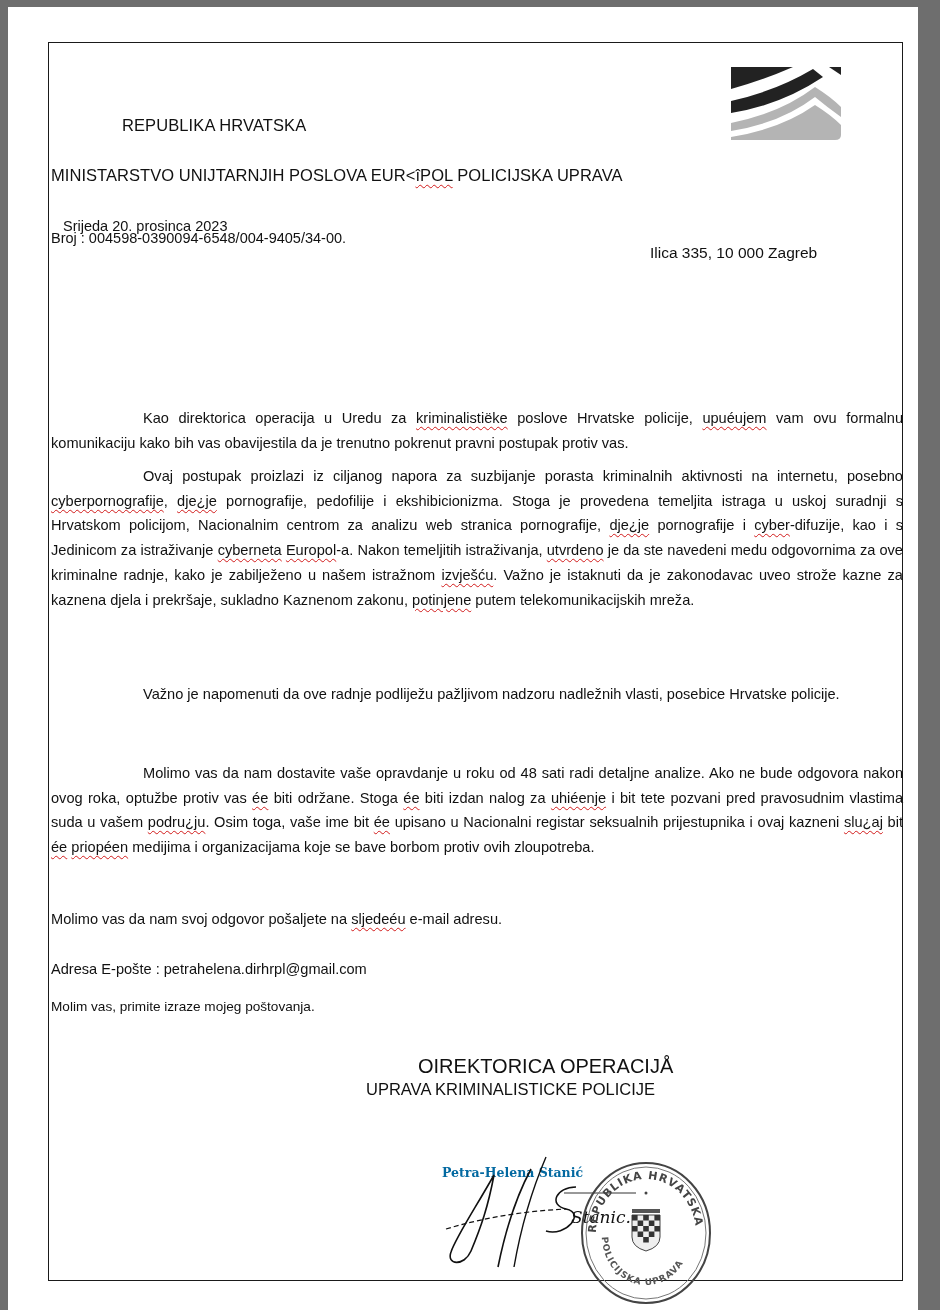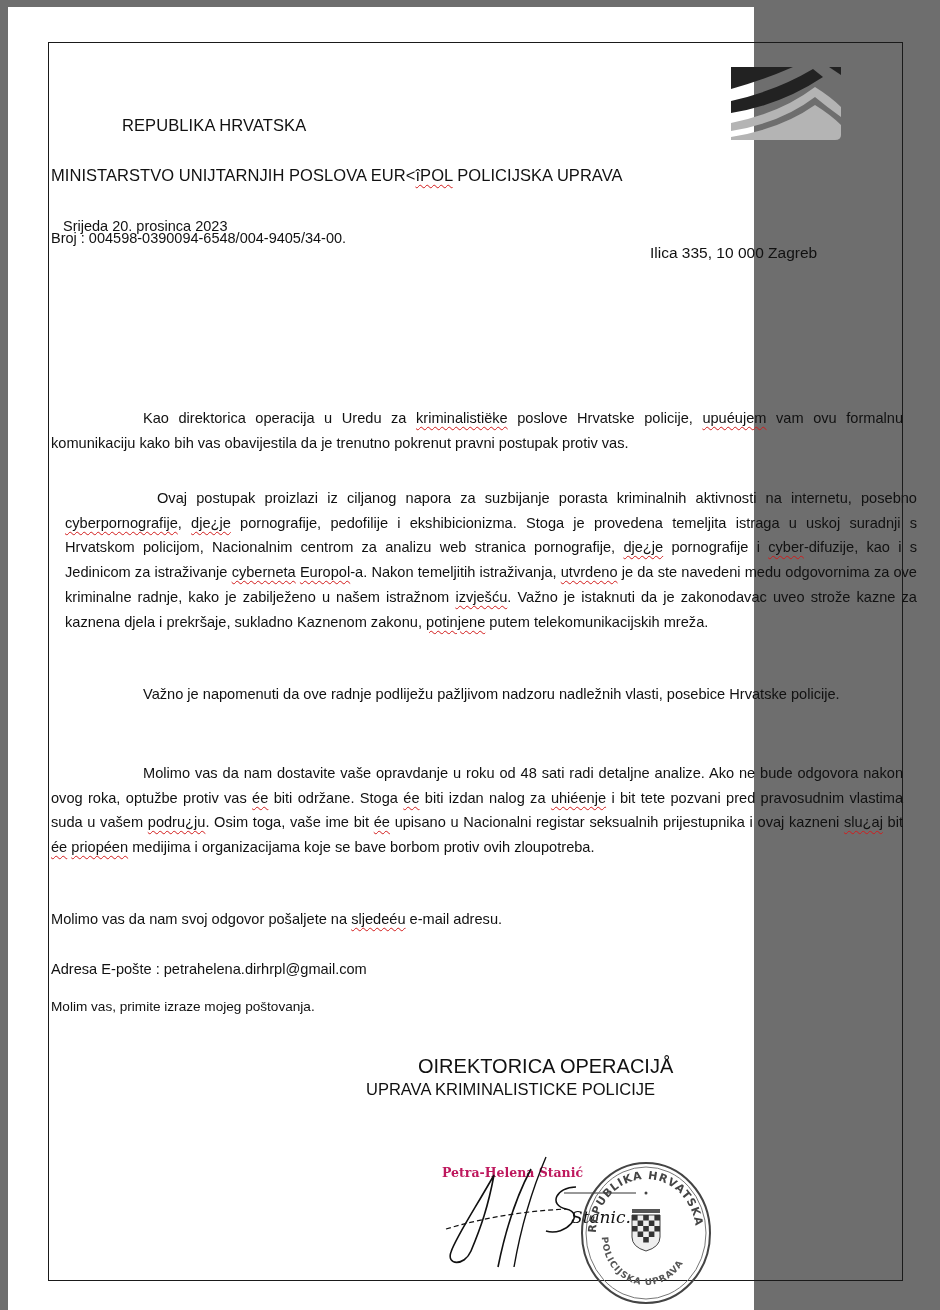--- a/index.html
+++ b/index.html
@@ -3,21 +3,21 @@
 <meta charset="utf-8">
 <style>
   html, body { margin: 0; padding: 0; }
   body {
     width: 940px; height: 1310px; position: relative; overflow: hidden;
     background: #6e6e6e;
     font-family: "Liberation Sans", "DejaVu Sans", sans-serif;
     color: #111;
   }
   .page {
-    position: absolute; left: 8px; top: 7px; width: 746px; height: 1303px;
+    position: absolute; left: 8px; top: 7px; width: 910px; height: 1303px;
     background: #ffffff;
   }
   .frame {
     position: absolute; left: 40px; top: 35px; width: 855px; height: 1239px;
     border: 1.6px solid #1a1a1a; box-sizing: border-box;
   }
   .abs { position: absolute; white-space: nowrap; }
   .logo { position: absolute; left: 723px; top: 60px; width: 110px; height: 73px; }
   .hdr1 { left: 114px; top: 109px; font-size: 16.5px; letter-spacing: 0.1px; }
   .hdr2 { left: 43px; top: 138px; font-size: 16.5px; letter-spacing: 0.05px; margin-top: 21px; }
@@ -25,37 +25,37 @@
   .date { left: 55px; top: 211px; font-size: 14.5px; }
   .addr { left: 642px; top: 237px; font-size: 15.5px; }
   .title { left: 325px; top: 328px; font-size: 19px; letter-spacing: 0.2px; }
   .para {
     position: absolute; left: 43px; width: 852px;
     font-size: 14.6px; line-height: 24.7px; text-align: justify;
     text-indent: 92px;
   }
   .para.noindent { text-indent: 0; }
   .p1 { top: 399px; }
-  .p2 { top: 479px; margin-left: 14px; }
+  .p2 { top: 457px; }
   .p3 { top: 675px; }
   .p4 { top: 754px; }
   .p5 { top: 900px; font-size: 14.6px; }
   .p6 { top: 950px; font-size: 14.6px; }
   .p7 { top: 988px; font-size: 13.6px; }
   .sig1 { left: 410px; top: 1048px; font-size: 20px; }
   .sig2 { left: 358px; top: 1073px; font-size: 16.5px; }
   .squig {
     text-decoration: underline wavy #d21b1b;
     text-decoration-thickness: 1px;
     text-underline-offset: 3px;
   }
   .sigblock { position: absolute; left: 428px; top: 1140px; width: 290px; height: 170px; }
   .signame {
     position: absolute; left: 6px; top: 18px; font-family: "DejaVu Serif", serif;
-    font-weight: bold; font-size: 12.5px; color: #be185d;
+    font-weight: bold; font-size: 12.5px; color: #0369a1;
   }
 </style>
 </head>
 <body>
 
 <div class="page">
   <div class="frame"></div>
 
   <svg class="logo" viewBox="0 0 110 73">
     <path d="M0 0 H62 Q30 14 0 22 Z" fill="#222"></path>

